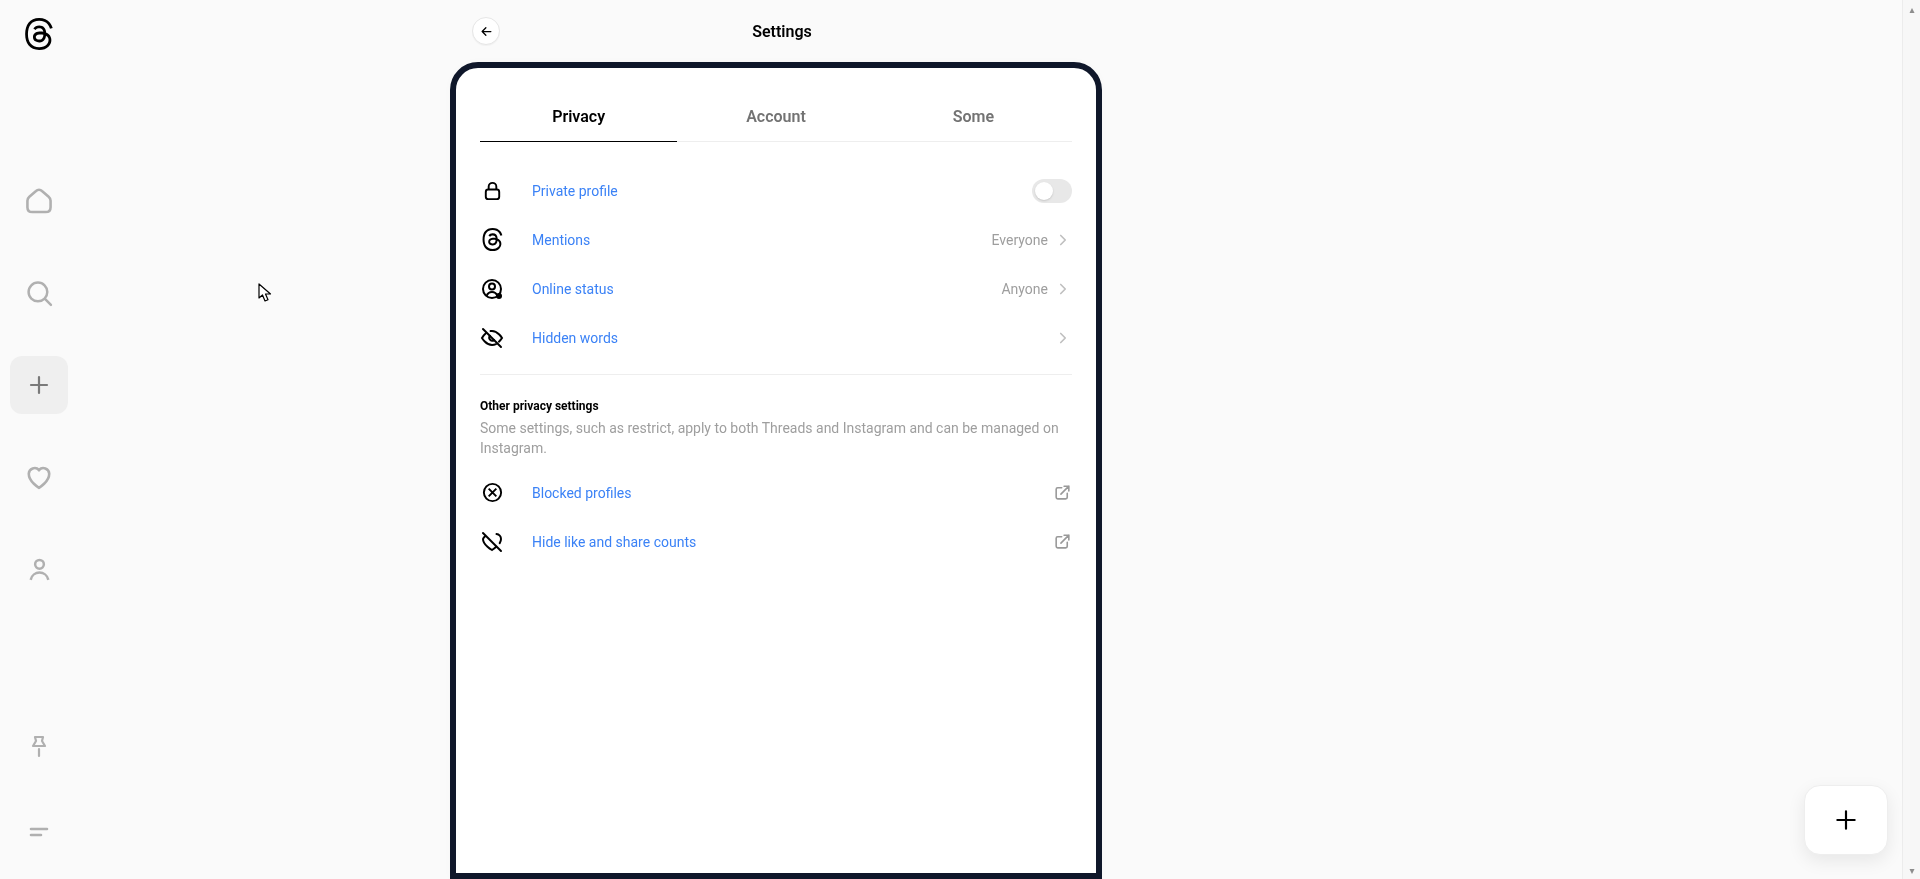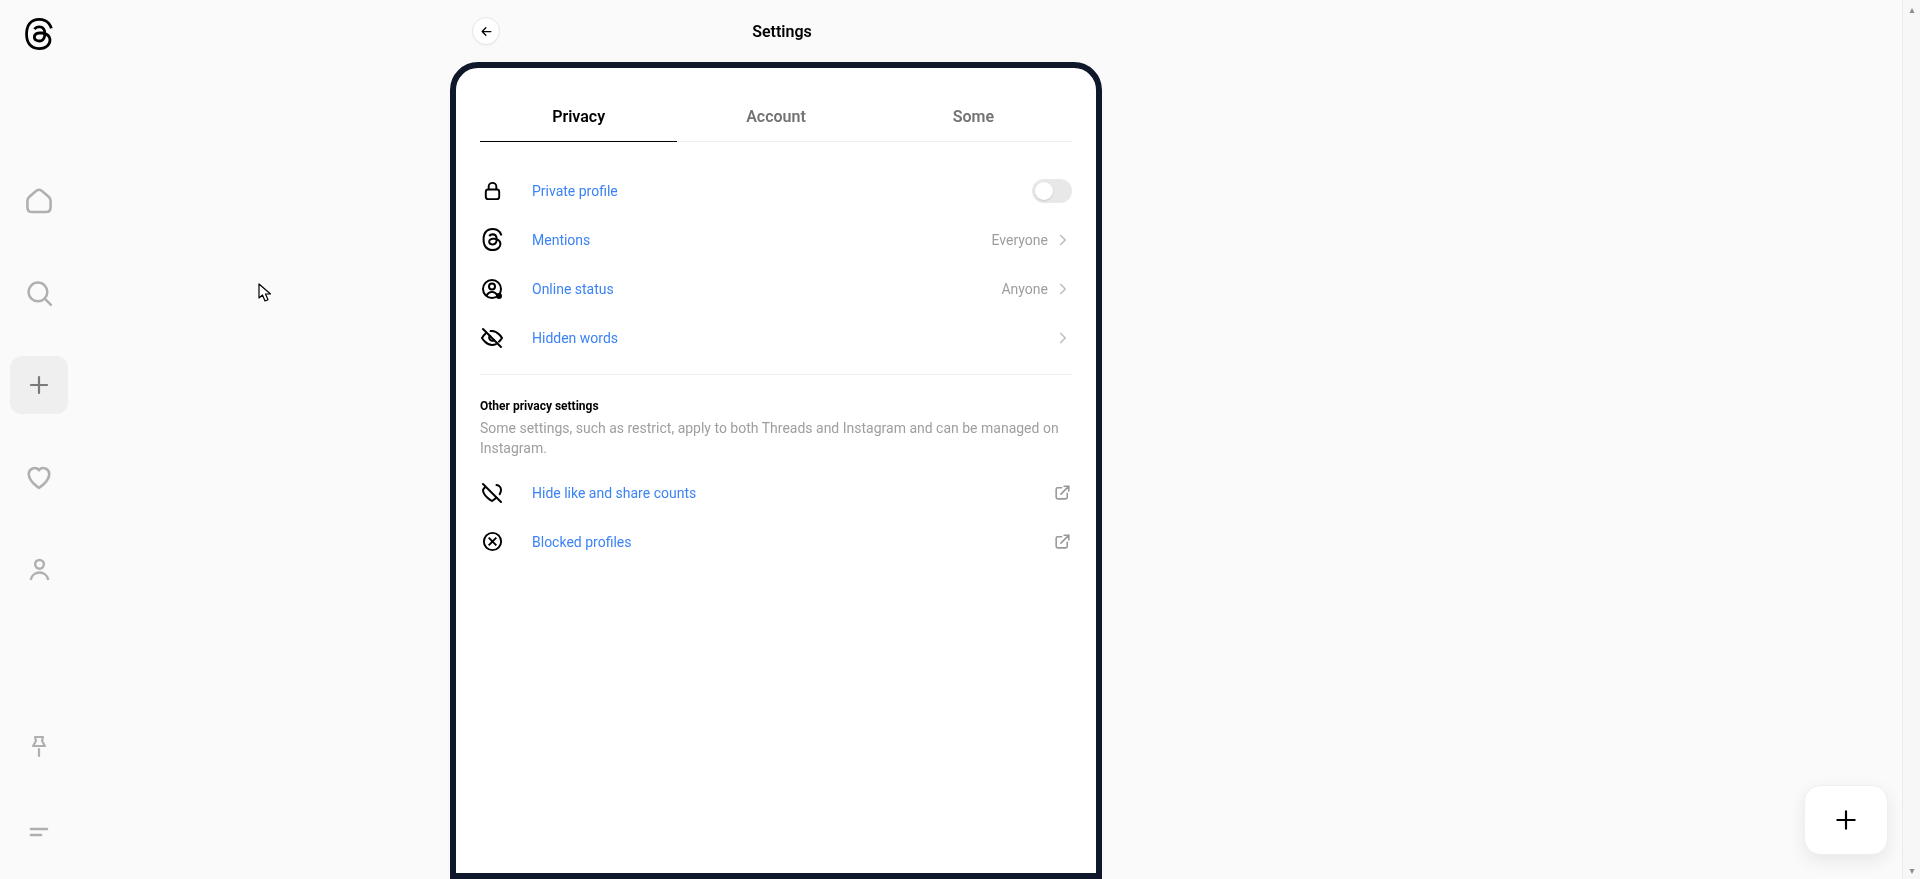--- a/index.html
+++ b/index.html
@@ -324,50 +324,50 @@
   </div>
 
   <div class="divider"></div>
 
   <div class="section">
     <div class="section-title">Other privacy settings</div>
     <div class="section-desc">Some settings, such as restrict, apply to both Threads and Instagram and can be managed on Instagram.</div>
 
     <div class="row">
       <span class="row-icon">
+        <svg viewBox="0 0 24 24" width="23" height="23" fill="none" stroke="currentColor" stroke-width="2">
+            <circle cx="12" cy="12" r="9"></circle>
+            <path d="M8 8l8 8M16 8l-8 8"></path>
+          </svg>
+      </span>
+      <span class="row-label">Blocked profiles</span>
+      <span class="ext">
+        <svg viewBox="0 0 24 24" width="19" height="19" fill="none" stroke="currentColor" stroke-width="2" stroke-linecap="round" stroke-linejoin="round">
+            <path d="M18 13v5a2 2 0 0 1-2 2H6a2 2 0 0 1-2-2V8a2 2 0 0 1 2-2h5"></path>
+            <path d="M14 4h6v6M10 14L20 4"></path>
+          </svg>
+      </span>
+    </div>
+
+    <div class="row">
+      <span class="row-icon">
         <svg viewBox="0 0 24 24" width="24" height="24" fill="none" stroke="currentColor" stroke-width="2" stroke-linecap="round">
             <path d="M3 3l18 18"></path>
             <path d="M16.5 4A5 5 0 0 1 21 9c0 1.5-.5 2.9-1.3 4.1M5 6.3A5 5 0 0 0 3 9c0 6 9 11 9 11 1-.6 2.6-1.7 4.2-3.2"></path>
           </svg>
       </span>
       <span class="row-label">Hide like and share counts</span>
       <span class="ext">
         <svg viewBox="0 0 24 24" width="19" height="19" fill="none" stroke="currentColor" stroke-width="2" stroke-linecap="round" stroke-linejoin="round">
             <path d="M18 13v5a2 2 0 0 1-2 2H6a2 2 0 0 1-2-2V8a2 2 0 0 1 2-2h5"></path>
             <path d="M14 4h6v6M10 14L20 4"></path>
           </svg>
       </span>
     </div>
 
-    <div class="row">
-      <span class="row-icon">
-        <svg viewBox="0 0 24 24" width="23" height="23" fill="none" stroke="currentColor" stroke-width="2">
-            <circle cx="12" cy="12" r="9"></circle>
-            <path d="M8 8l8 8M16 8l-8 8"></path>
-          </svg>
-      </span>
-      <span class="row-label">Blocked profiles</span>
-      <span class="ext">
-        <svg viewBox="0 0 24 24" width="19" height="19" fill="none" stroke="currentColor" stroke-width="2" stroke-linecap="round" stroke-linejoin="round">
-            <path d="M18 13v5a2 2 0 0 1-2 2H6a2 2 0 0 1-2-2V8a2 2 0 0 1 2-2h5"></path>
-            <path d="M14 4h6v6M10 14L20 4"></path>
-          </svg>
-      </span>
-    </div>
-
   </div>
 </div>
 
 <div class="fab">
   <svg viewBox="0 0 24 24" width="26" height="26" fill="none" stroke="currentColor" stroke-width="2" stroke-linecap="round">
       <path d="M12 4v16M4 12h16"></path>
     </svg>
 </div>
 
 <div class="scrollbar">

